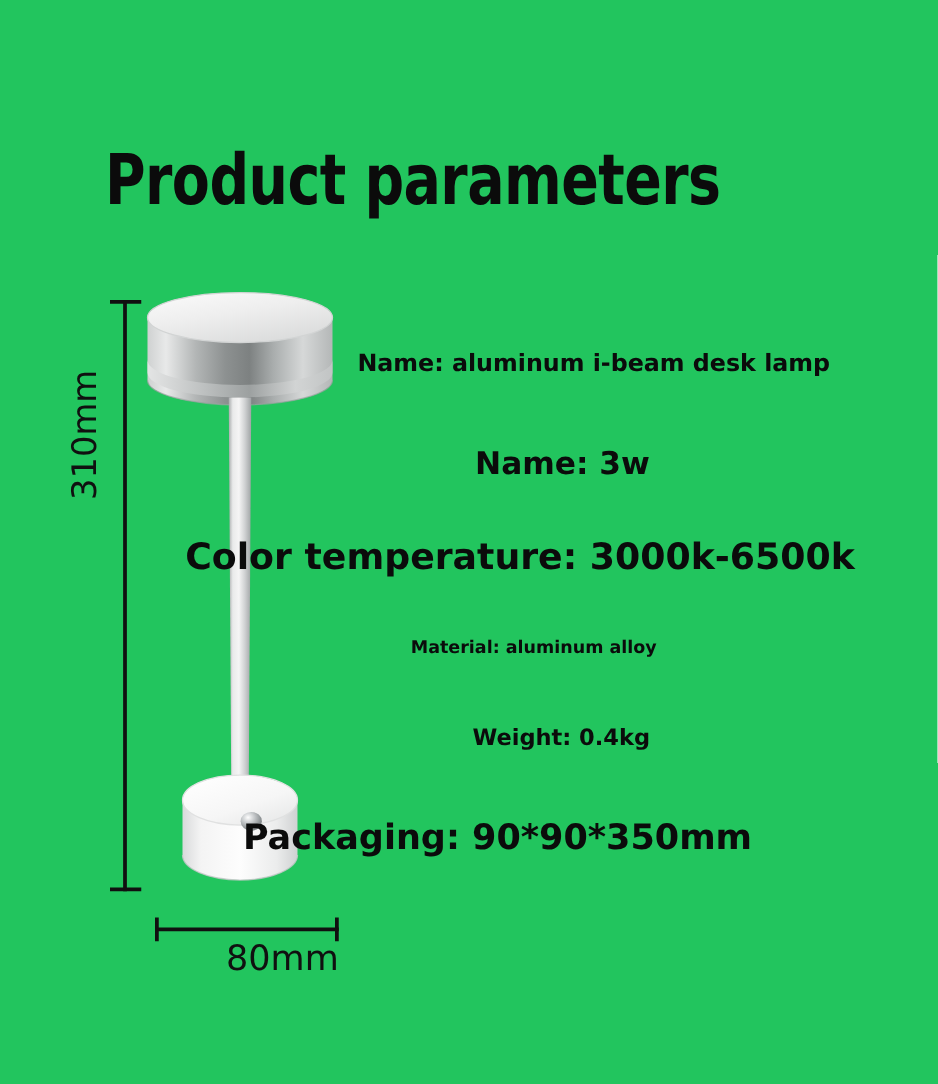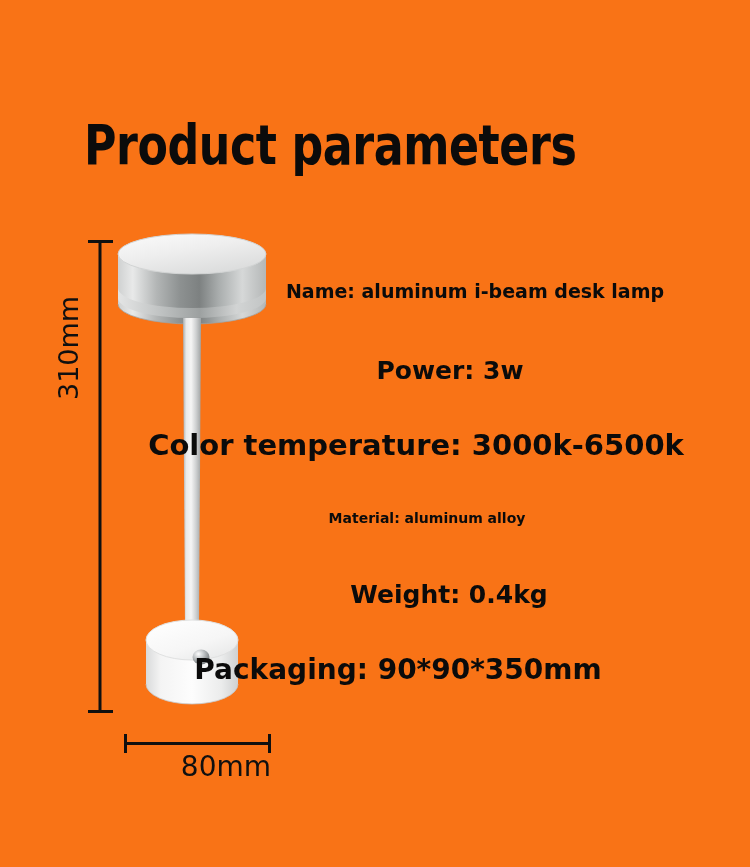--- a/index.html
+++ b/index.html
@@ -7,21 +7,21 @@
     padding: 0;
     background: #ffffff;
   }
   body {
     font-family: "DejaVu Sans", "Liberation Sans", sans-serif;
   }
   #page {
     position: relative;
     width: 750px;
     height: 867px;
-    background: #f97316;
+    background: #22c55e;
     overflow: hidden;
   }
 
   
   #page-title {
     position: absolute;
     left: 84px;
     top: 117px;
     font-family: "DejaVu Sans Condensed", "Liberation Sans Narrow", "DejaVu Sans", sans-serif;
     font-size: 56px;
@@ -40,21 +40,21 @@
     color: #0b0b0b;
     font-weight: bold;
     white-space: nowrap;
     text-align: center;
     line-height: 1.1;
   }
   .spec-line.s-name      { left: 0; width: 750px; top: 281px; font-size: 19px; padding-left: 200px; box-sizing: border-box; }
   .spec-line.s-power     { left: 0; width: 750px; top: 357px; font-size: 25px; padding-left: 150px; box-sizing: border-box; }
   .spec-line.s-color     { left: 0; width: 750px; top: 430px; font-size: 29px; padding-left: 82px; box-sizing: border-box; }
   .spec-line.s-material  { left: 0; width: 750px; top: 511px; font-size: 14px; padding-left: 104px; box-sizing: border-box; }
-  .spec-line.s-weight    { left: 0; width: 750px; top: 581px; font-size: 25px; padding-left: 148px; box-sizing: border-box; }
+  .spec-line.s-weight    { left: 0; width: 750px; top: 581px; font-size: 18px; padding-left: 148px; box-sizing: border-box; }
   .spec-line.s-packaging { left: 0; width: 602px; top: 655px; font-size: 28px; padding-left: 194px; box-sizing: border-box; }
 
   
   #dim-height {
     position: absolute;
     left: 100px;
     top: 240px;
     height: 473px;
     width: 0;
   }
@@ -234,21 +234,21 @@
 
   <div id="dim-width">
     <div class="h-line"></div>
     <div class="cap left"></div>
     <div class="cap right"></div>
   </div>
   <div id="dim-width-label">80mm</div>
 
   <div class="spec-line s-name">Name: aluminum i-beam desk lamp</div>
 
-  <div class="spec-line s-power">Power: 3w</div>
+  <div class="spec-line s-power">Name: 3w</div>
 
   <div class="spec-line s-color">Color temperature: 3000k-6500k</div>
 
   <div class="spec-line s-material">Material: aluminum alloy</div>
 
   <div class="spec-line s-weight">Weight: 0.4kg</div>
 
   <div class="spec-line s-packaging">Packaging: 90*90*350mm</div>
 
 </div>

